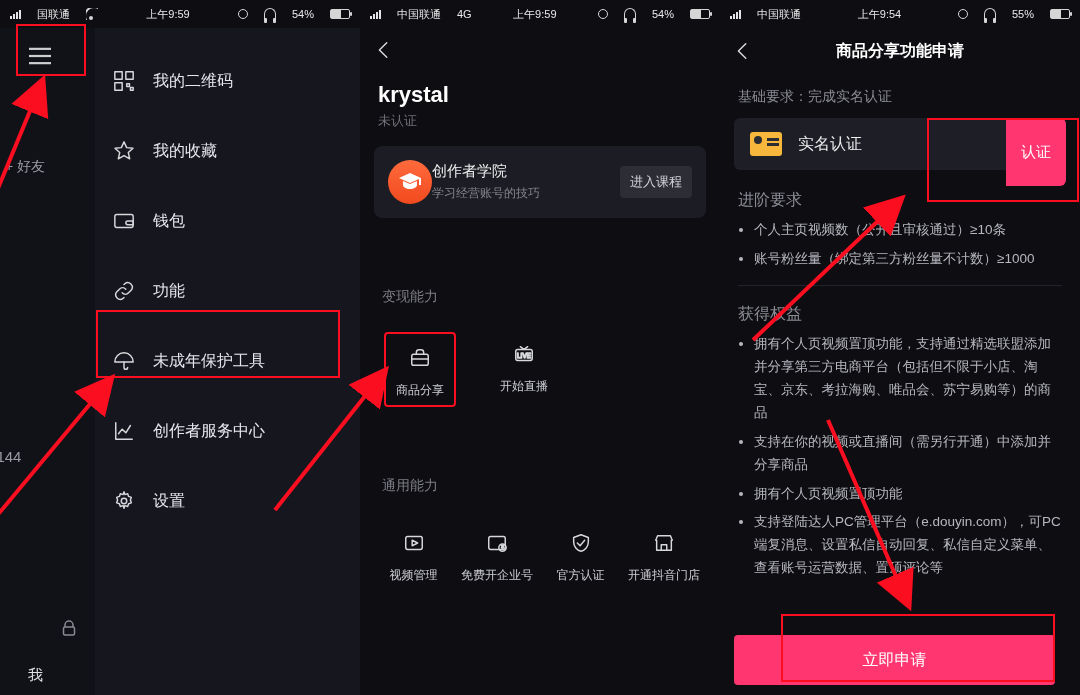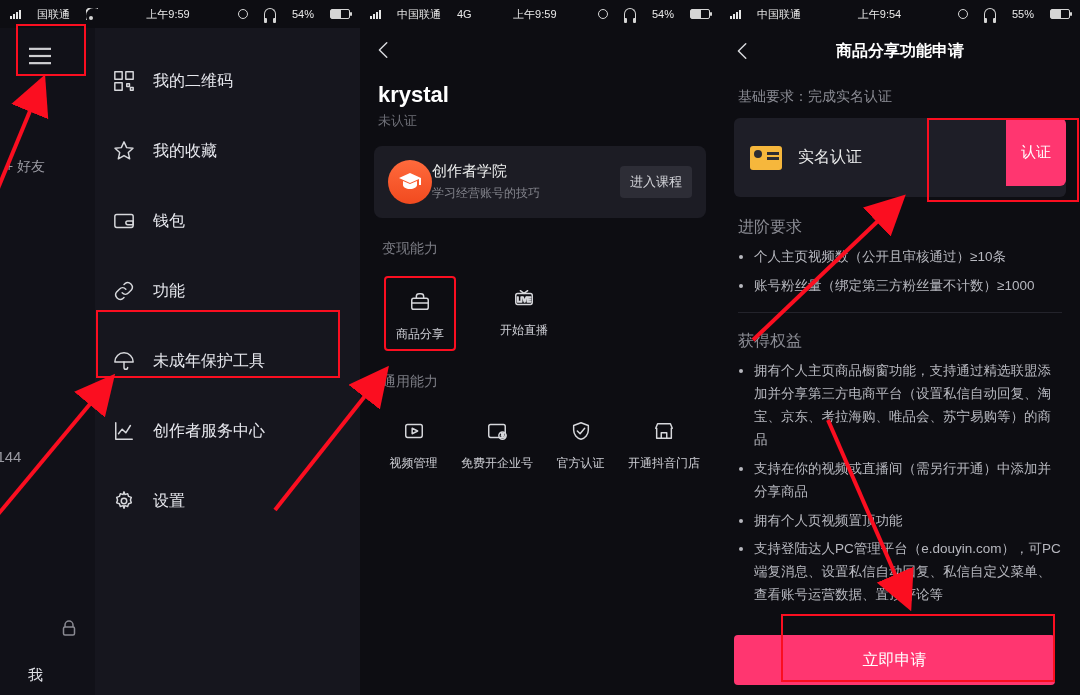--- a/index.html
+++ b/index.html
@@ -62,33 +62,33 @@
   .p2 .username h2{ color:#fff; font-size:22px; font-weight:600;}
   .p2 .username .ver{ color:#6e6f77; font-size:13px; margin-top:4px;}
   .card{ margin:16px 14px 0 14px; background:#1c1c24; border-radius:8px; padding:14px 14px;}
   .card.academy{ display:flex; align-items:center; }
   .acad-icon{ width:44px; height:44px; border-radius:50%; background:linear-gradient(#ff6a3c,#f14a1f); display:flex; align-items:center; justify-content:center;}
   .acad-body{ flex:1 1 auto;}
   .acad-body .t{ color:#eceded; font-size:15px;}
   .acad-body .s{ color:#83848c; font-size:12px; margin-top:4px;}
   .enterbtn{ background:#2d2d36; color:#d2d3d8; font-size:13px; padding:7px 10px; border-radius:4px;}
 
-  .section-title{ color:#7c7d85; font-size:14px; padding:22px 22px 10px 22px;}
+  .section-title{ color:#7c7d85; font-size:14px; padding:22px 22px 10px 22px;margin-top:48px;}
   .tilebar{ display:flex; gap:36px; padding:8px 24px 0 24px;}
-  .tile{ width:64px; display:flex; flex-direction:column; align-items:center; gap:8px; padding-top:6px;}
+  .tile{ width:64px; display:flex; flex-direction:column; align-items:center; gap:8px; padding-top:6px;margin-top:8px;}
   .tile .ti-icon{ width:32px; height:32px; display:flex; align-items:center; justify-content:center;}
   .tile .lbl{ font-size:12px; color:#cfd0d6; white-space:nowrap;}
   .tile.boxed{ border:2px solid #fb0e20; border-radius:4px; padding:8px 4px 6px 4px; width:72px;}
 
   
   .p3 .topbar{ height:46px; display:flex; align-items:center; justify-content:center; position:relative;}
   .p3 .topbar .back{ position:absolute; left:12px; top:12px; width:22px; height:22px; color:#c9cad0;}
   .p3 .topbar h1{ color:#fff; font-size:16px; font-weight:600;}
   .p3 .req{ color:#8a8b93; font-size:14px; padding:14px 18px 12px 18px;}
-  .authcard{ margin:0 14px; background:#1e1e27; border-radius:6px; height:79px; display:flex; align-items:center; padding:0 16px; position:relative;}
+  .authcard{ margin:0 14px; background:#1e1e27; border-radius:6px; height:52px; display:flex; align-items:center; padding:0 16px; position:relative;}
   .authcard .aicon{ width:32px; height:24px; background:#f6b73c; border-radius:3px; position:relative; margin-right:16px;}
   .authcard .aicon::before{content:""; position:absolute; left:4px; top:4px; width:8px; height:8px; border-radius:50%; background:#2c2c33;}
   .authcard .aicon::after{content:""; position:absolute; right:3px; top:6px; width:12px; height:3px; background:#2c2c33; box-shadow:0 5px 0 #2c2c33;}
   .authcard .tt{ color:#eceded; font-size:16px; flex:1;}
   .authbtn{ position:absolute; right:0; top:0; height:68px; width:60px; background:#ff3670; color:#fff; display:flex; align-items:center; justify-content:center; font-size:15px; border-top-right-radius:6px; border-bottom-right-radius:6px;}
   .subhead{ color:#8a8b93; font-size:16px; padding:20px 18px 8px 18px;}
   .ul{ padding:0 18px 0 34px; color:#b7b8bf; font-size:13.5px; line-height:1.7;}
   .ul li{ margin-bottom:6px; list-style:disc;}
   .hr{ height:1px; background:#23232b; margin:14px 18px;}
   .applybtn{ position:absolute; left:14px; right:25px; bottom:10px; height:50px; background:#ff3670; color:#fff; display:flex; align-items:center; justify-content:center; font-size:16px; border-radius:4px;}
@@ -375,21 +375,21 @@
     <div class="subhead">进阶要求</div>
     <ul class="ul">
       <li>个人主页视频数（公开且审核通过）≥10条</li>
       <li>账号粉丝量（绑定第三方粉丝量不计数）≥1000</li>
     </ul>
 
     <div class="hr"></div>
 
     <div class="subhead" style="padding-top:4px">获得权益</div>
     <ul class="ul">
-      <li>拥有个人主页商品橱窗功能，支持通过精选联盟添加并分享第三方电商平台（设置私信自动回复、淘宝、京东、考拉海购、唯品会、苏宁易购等）的商品</li>
+      <li>拥有个人页视频置顶功能，支持通过精选联盟添加并分享第三方电商平台（包括但不限于小店、淘宝、京东、考拉海购、唯品会、苏宁易购等）的商品</li>
       <li>支持在你的视频或直播间（需另行开通）中添加并分享商品</li>
       <li>拥有个人页视频置顶功能</li>
       <li>支持登陆达人PC管理平台（e.douyin.com），可PC端复消息、设置私信自动回复、私信自定义菜单、查看账号运营数据、置顶评论等</li>
     </ul>
 
     <div class="applybtn">立即申请</div>
   </div>
 </div>
 
 <div class="redbox" style="left:16px; top:24px; width:70px; height:52px;"></div>

